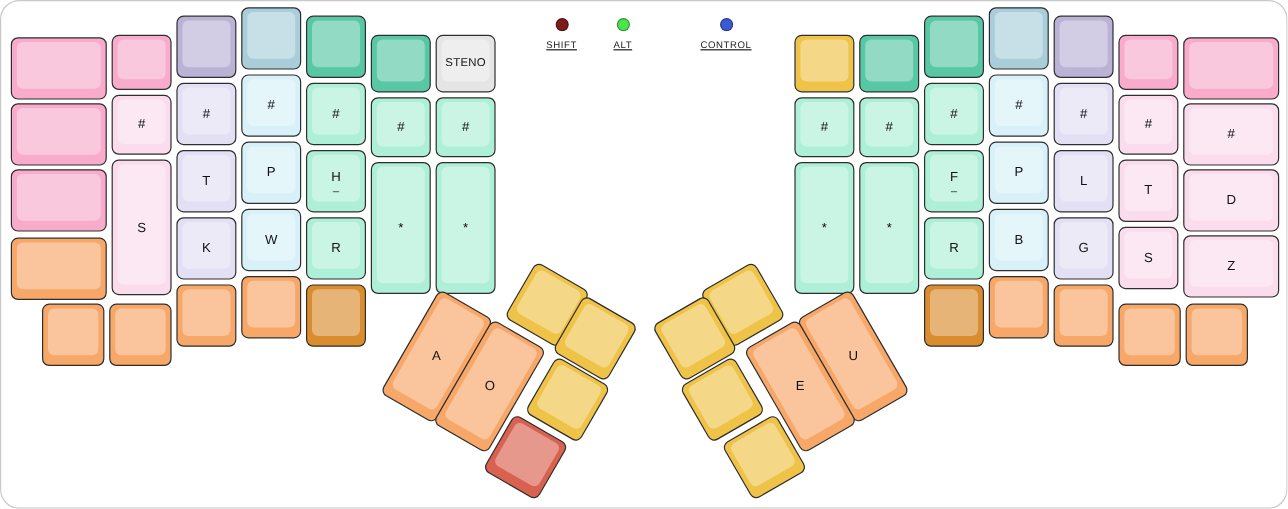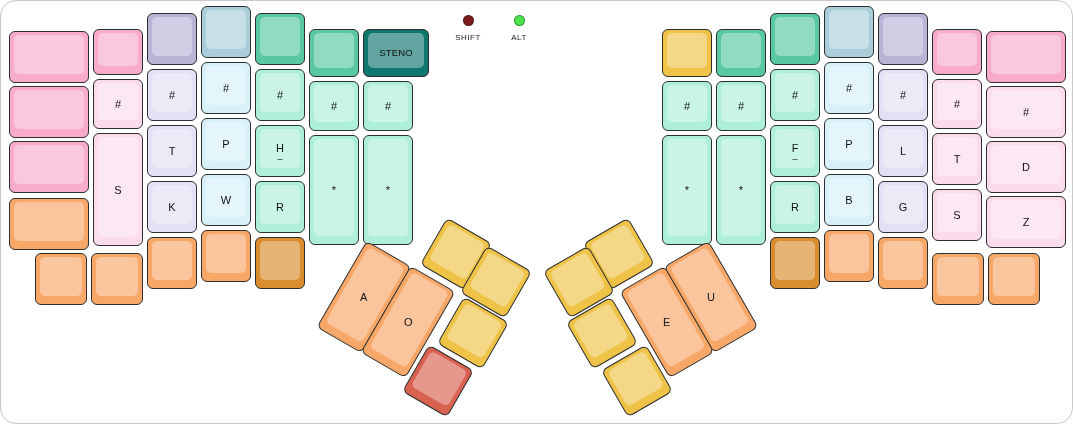--- a/index.html
+++ b/index.html
@@ -66,35 +66,40 @@
   .dot{
     width:11px;height:11px;
     border-radius:50%;
     border:1px solid rgba(0,0,0,0.35);
     box-sizing:border-box;
   }
   .ind-label{
     font-size:8px;
     letter-spacing:0.5px;
     color:#222;
+    text-decoration:underline;
   }
 </style>
 </head>
 <body>
 
 <div class="board">
 
   <div class="indicators">
     <div class="indicator indicator-shift">
       <span class="dot" style="background: rgb(124, 29, 29);"></span>
       <span class="ind-label">SHIFT</span>
     </div>
     <div class="indicator indicator-alt">
       <span class="dot" style="background: rgb(76, 228, 76);"></span>
       <span class="ind-label">ALT</span>
+    </div>
+    <div class="indicator indicator-control">
+      <span class="dot" style="background: rgb(59, 91, 214);"></span>
+      <span class="ind-label">CONTROL</span>
     </div>
   </div>
 
   <div class="keys">
       <div class="key" style="left: 8px; top: 30px; width: 80px; height: 52px; background: rgb(248, 171, 203);"></div>
       <div class="key" style="left: 8px; top: 85px; width: 80px; height: 52px; background: rgb(248, 171, 203);"></div>
       <div class="key" style="left: 8px; top: 140px; width: 80px; height: 52px; background: rgb(248, 171, 203);"></div>
       <div class="key" style="left: 8px; top: 197px; width: 80px; height: 52px; background: rgb(247, 167, 103);"></div>
       <div class="key" style="left: 92px; top: 28px; width: 50px; height: 46px; background: rgb(248, 171, 203);"></div>
       <div class="key" style="left: 92px; top: 78px; width: 50px; height: 50px; background: rgb(251, 220, 236);">
@@ -134,21 +139,21 @@
       <div class="key" style="left: 254px; top: 180px; width: 50px; height: 52px; background: rgb(174, 240, 215);">
         <span class="key-label">R</span>
       </div>
       <div class="key" style="left: 308px; top: 28px; width: 50px; height: 48px; background: rgb(88, 199, 164);"></div>
       <div class="key" style="left: 308px; top: 80px; width: 50px; height: 50px; background: rgb(174, 240, 215);">
         <span class="key-label">#</span>
       </div>
       <div class="key" style="left: 308px; top: 134px; width: 50px; height: 110px; background: rgb(174, 240, 215);">
         <span class="key-label">*</span>
       </div>
-      <div class="key" style="left: 362px; top: 28px; width: 66px; height: 48px; background: #0f766e;">
+      <div class="key" style="left: 362px; top: 28px; width: 50px; height: 48px; background: #e5e5e5;">
         <span class="key-label long">STENO</span>
       </div>
       <div class="key" style="left: 362px; top: 80px; width: 50px; height: 50px; background: rgb(174, 240, 215);">
         <span class="key-label">#</span>
       </div>
       <div class="key" style="left: 362px; top: 134px; width: 50px; height: 110px; background: rgb(174, 240, 215);">
         <span class="key-label">*</span>
       </div>
       <div class="key" style="left: 34px; top: 252px; width: 52px; height: 52px; background: rgb(247, 167, 103);"></div>
       <div class="key" style="left: 90px; top: 252px; width: 52px; height: 52px; background: rgb(247, 167, 103);"></div>

